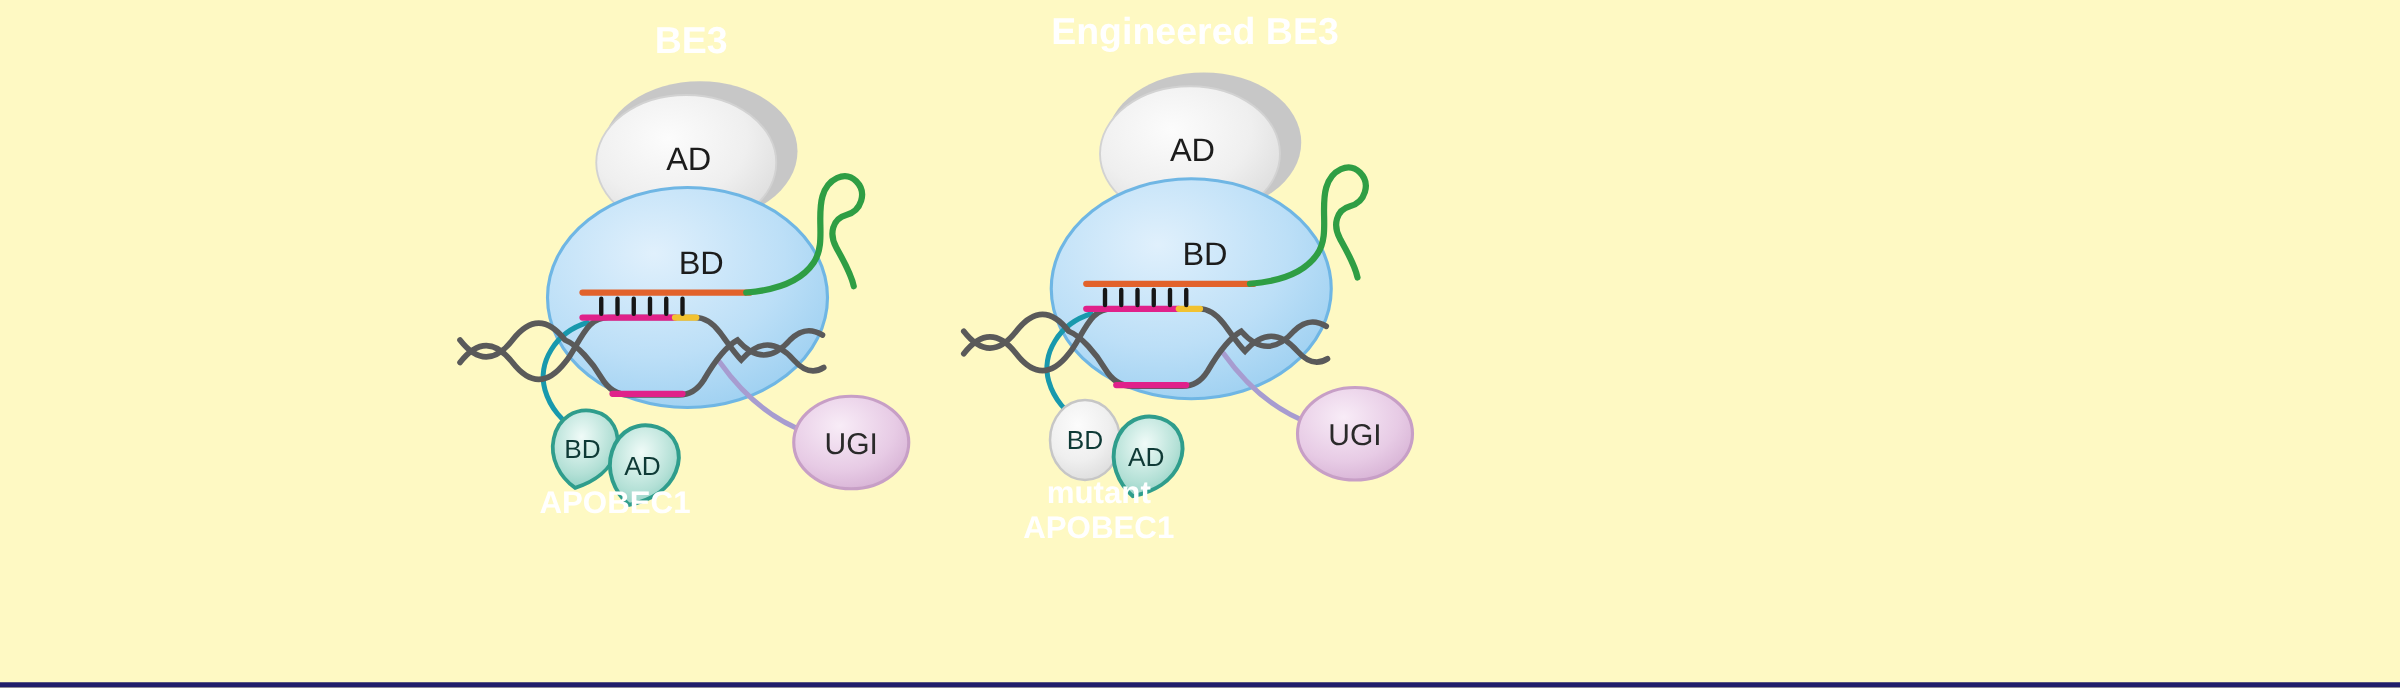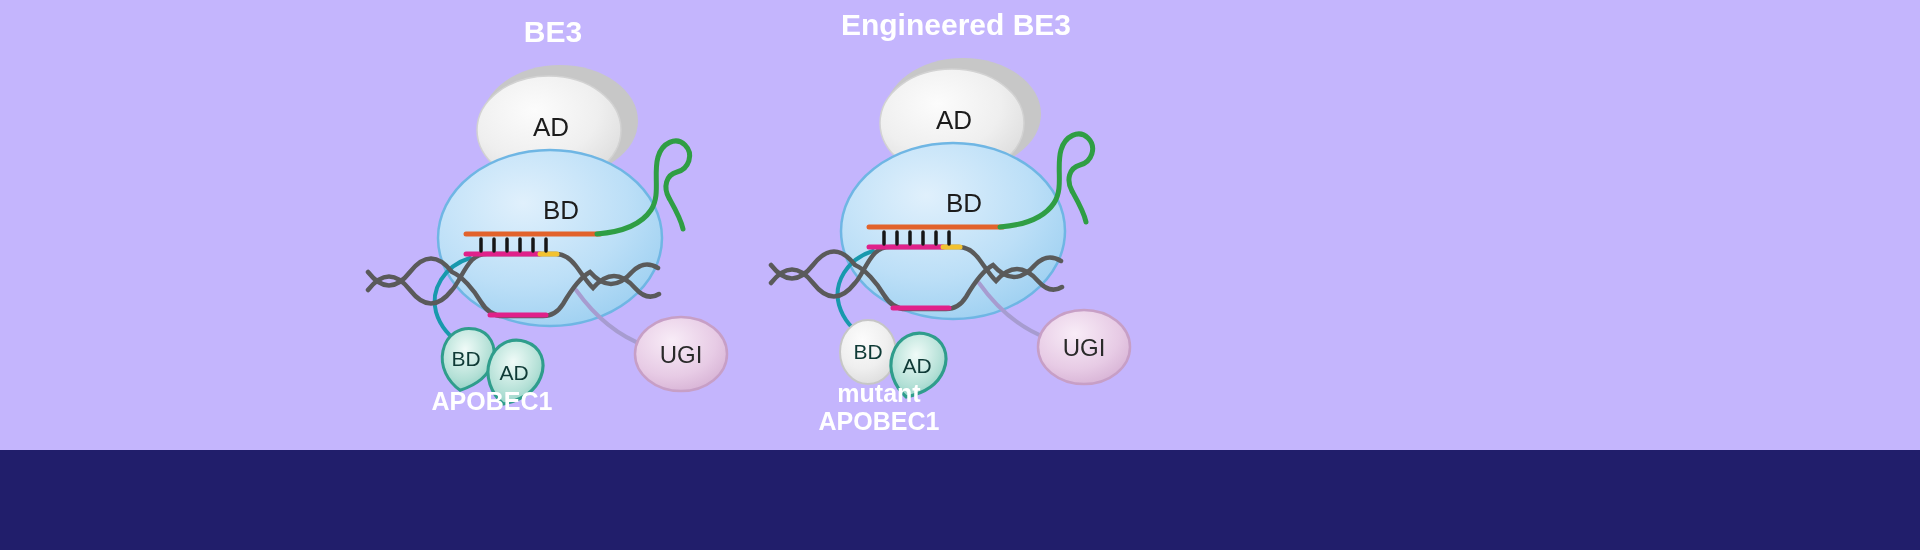--- a/index.html
+++ b/index.html
@@ -1,16 +1,16 @@
 <!DOCTYPE html>
 <html><head>
 <meta charset="utf-8">
 <style>
   html,body{margin:0;padding:0;background:#211e6b;}
-  .stage{width:1920px;height:450px;background:#c4b5fd;overflow:hidden;position:relative;}
+  .stage{width:1920px;height:546px;background:#fef9c3;overflow:hidden;position:relative;}
   svg{display:block;font-family:"Liberation Sans",sans-serif;}
 
   .t-title{font:700 30px "Liberation Sans",sans-serif;fill:#ffffff;}
   .t-name{font:700 25px "Liberation Sans",sans-serif;fill:#ffffff;}
   .t-dom{font:400 26px "Liberation Sans",sans-serif;fill:#1c1c1c;}
   .t-dom-sm{font:400 21px "Liberation Sans",sans-serif;fill:#0f3a36;}
   .t-ugi{font:400 24px "Liberation Sans",sans-serif;fill:#2a2a2a;}
 
   .ad-back{fill:#c7c7c7;}
   .ad-main{fill:url(#gradAD);stroke:#d2d2d2;stroke-width:1.5;}

